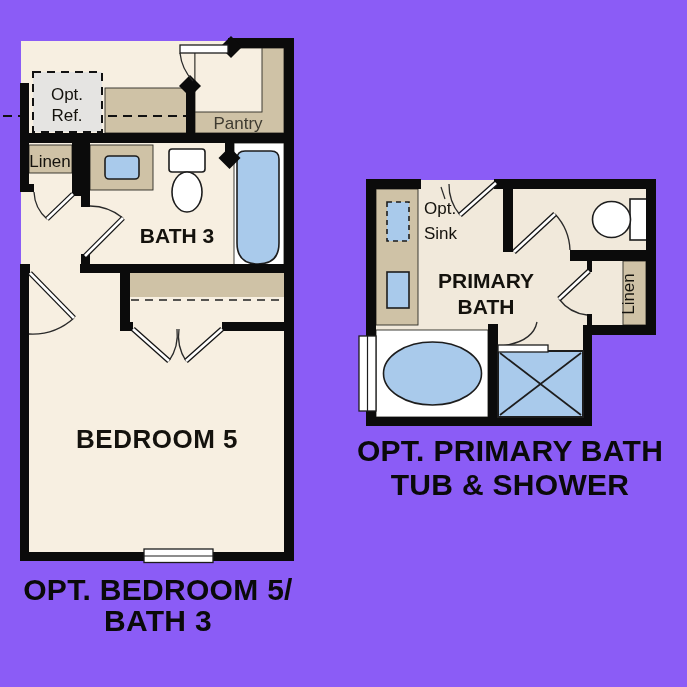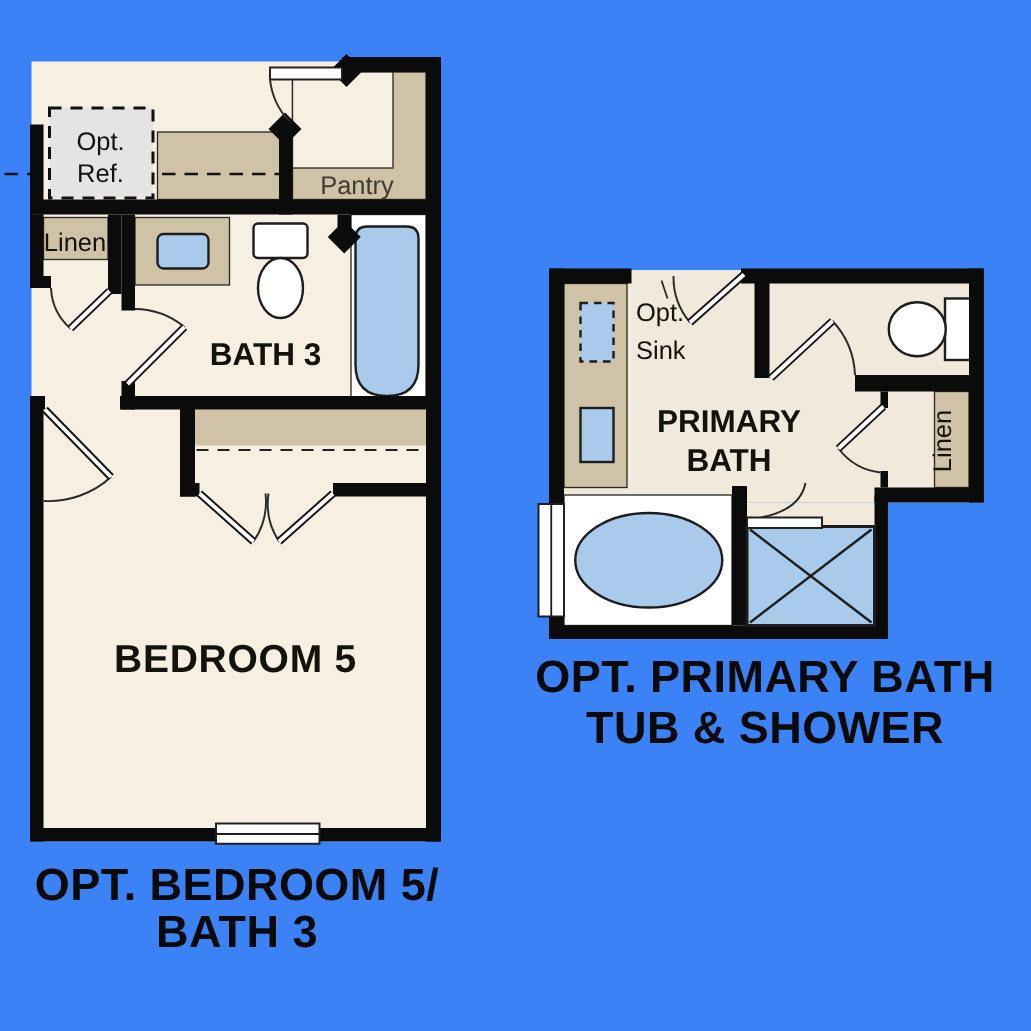--- a/index.html
+++ b/index.html
@@ -1,16 +1,16 @@
 <!DOCTYPE html>
 <html style="--c-floor: #f7efe1; --c-floor2: #f1e9db; --c-counter: #cfc2a6; --c-fixture: #a9caeb; --c-wall: #0b0b0b; --c-optional: #e5e4e2; --c-labelmuted: #3f3b31;"><head>
 <meta charset="utf-8">
 <style>
   html,body{margin:0;padding:0;background:#ffffff;}
-  #stage{position:relative;width:687px;height:687px;background:#3b82f6;overflow:hidden;}
+  #stage{position:relative;width:687px;height:687px;background:#8b5cf6;overflow:hidden;}
   svg{position:absolute;top:0;left:0;}
   .wall{fill:var(--c-wall);}
   .floor{fill:var(--c-floor);}
   .floor2{fill:var(--c-floor2);}
   .tan{fill:var(--c-counter);stroke:#2b2b25;stroke-width:0.9;}
   .tanplain{fill:var(--c-counter);}
   .creamin{fill:var(--c-floor);stroke:#2b2b25;stroke-width:0.9;}
   .blue{fill:var(--c-fixture);stroke:#1d1d1d;stroke-width:1.6;}
   .bluedash{fill:var(--c-fixture);stroke:#1d1d1d;stroke-width:1.6;stroke-dasharray:5 4;}
   .whitefix{fill:#ffffff;stroke:#1d1d1d;stroke-width:1.6;}

